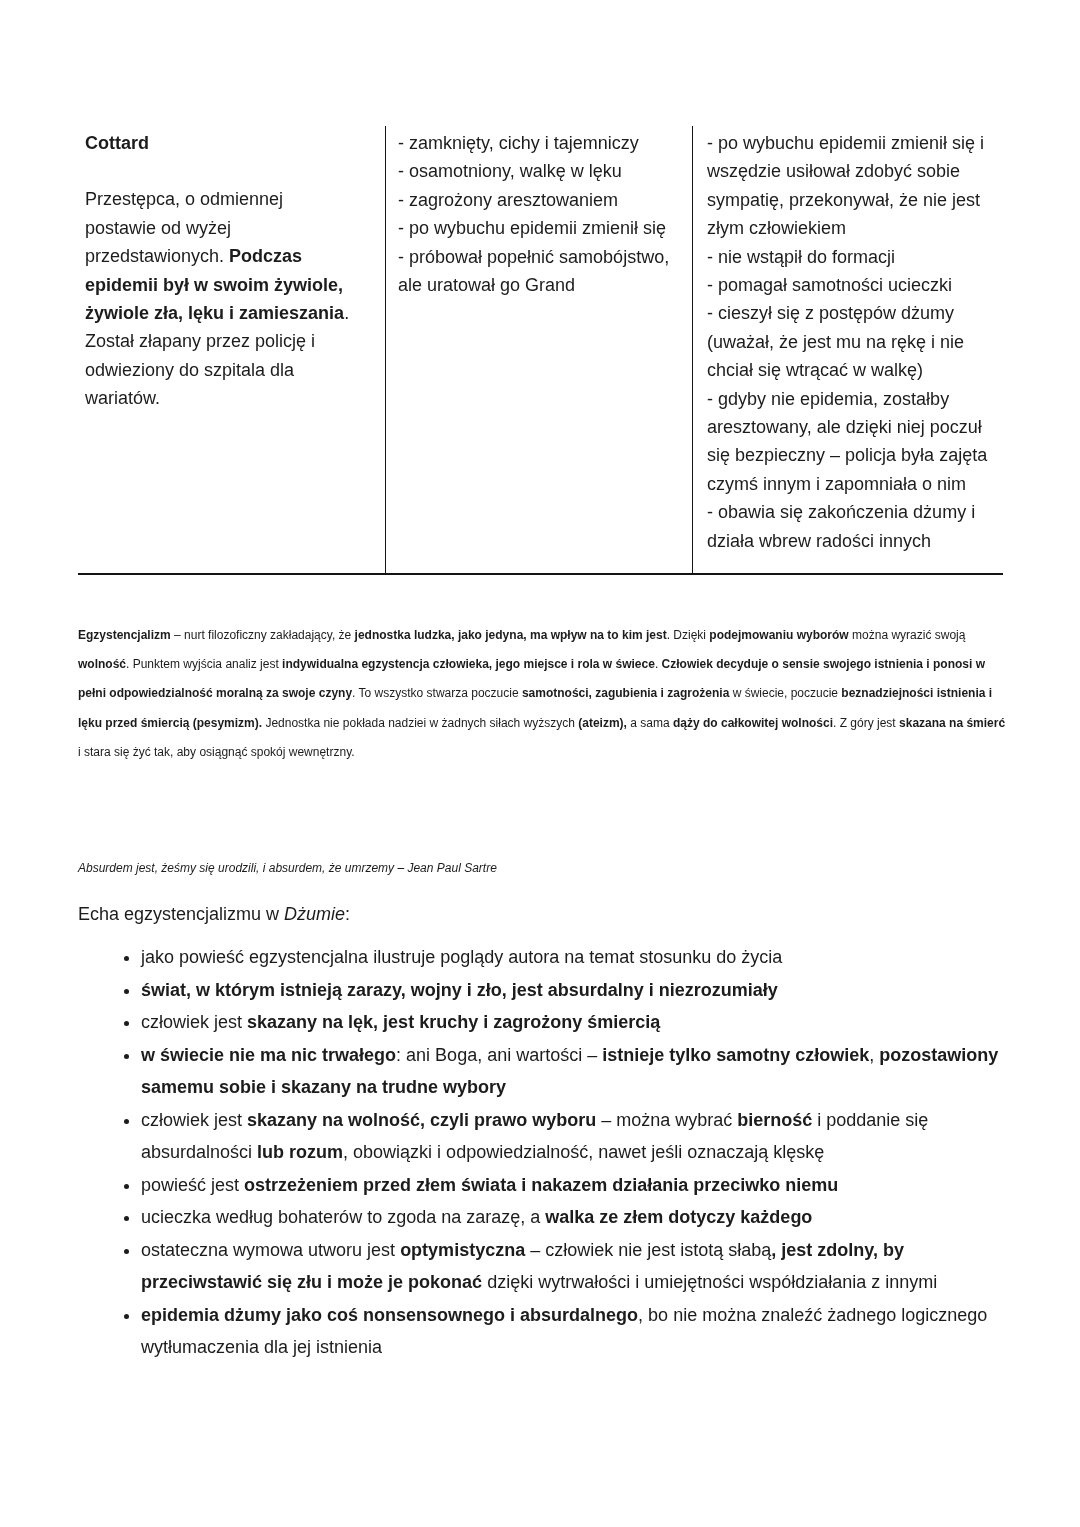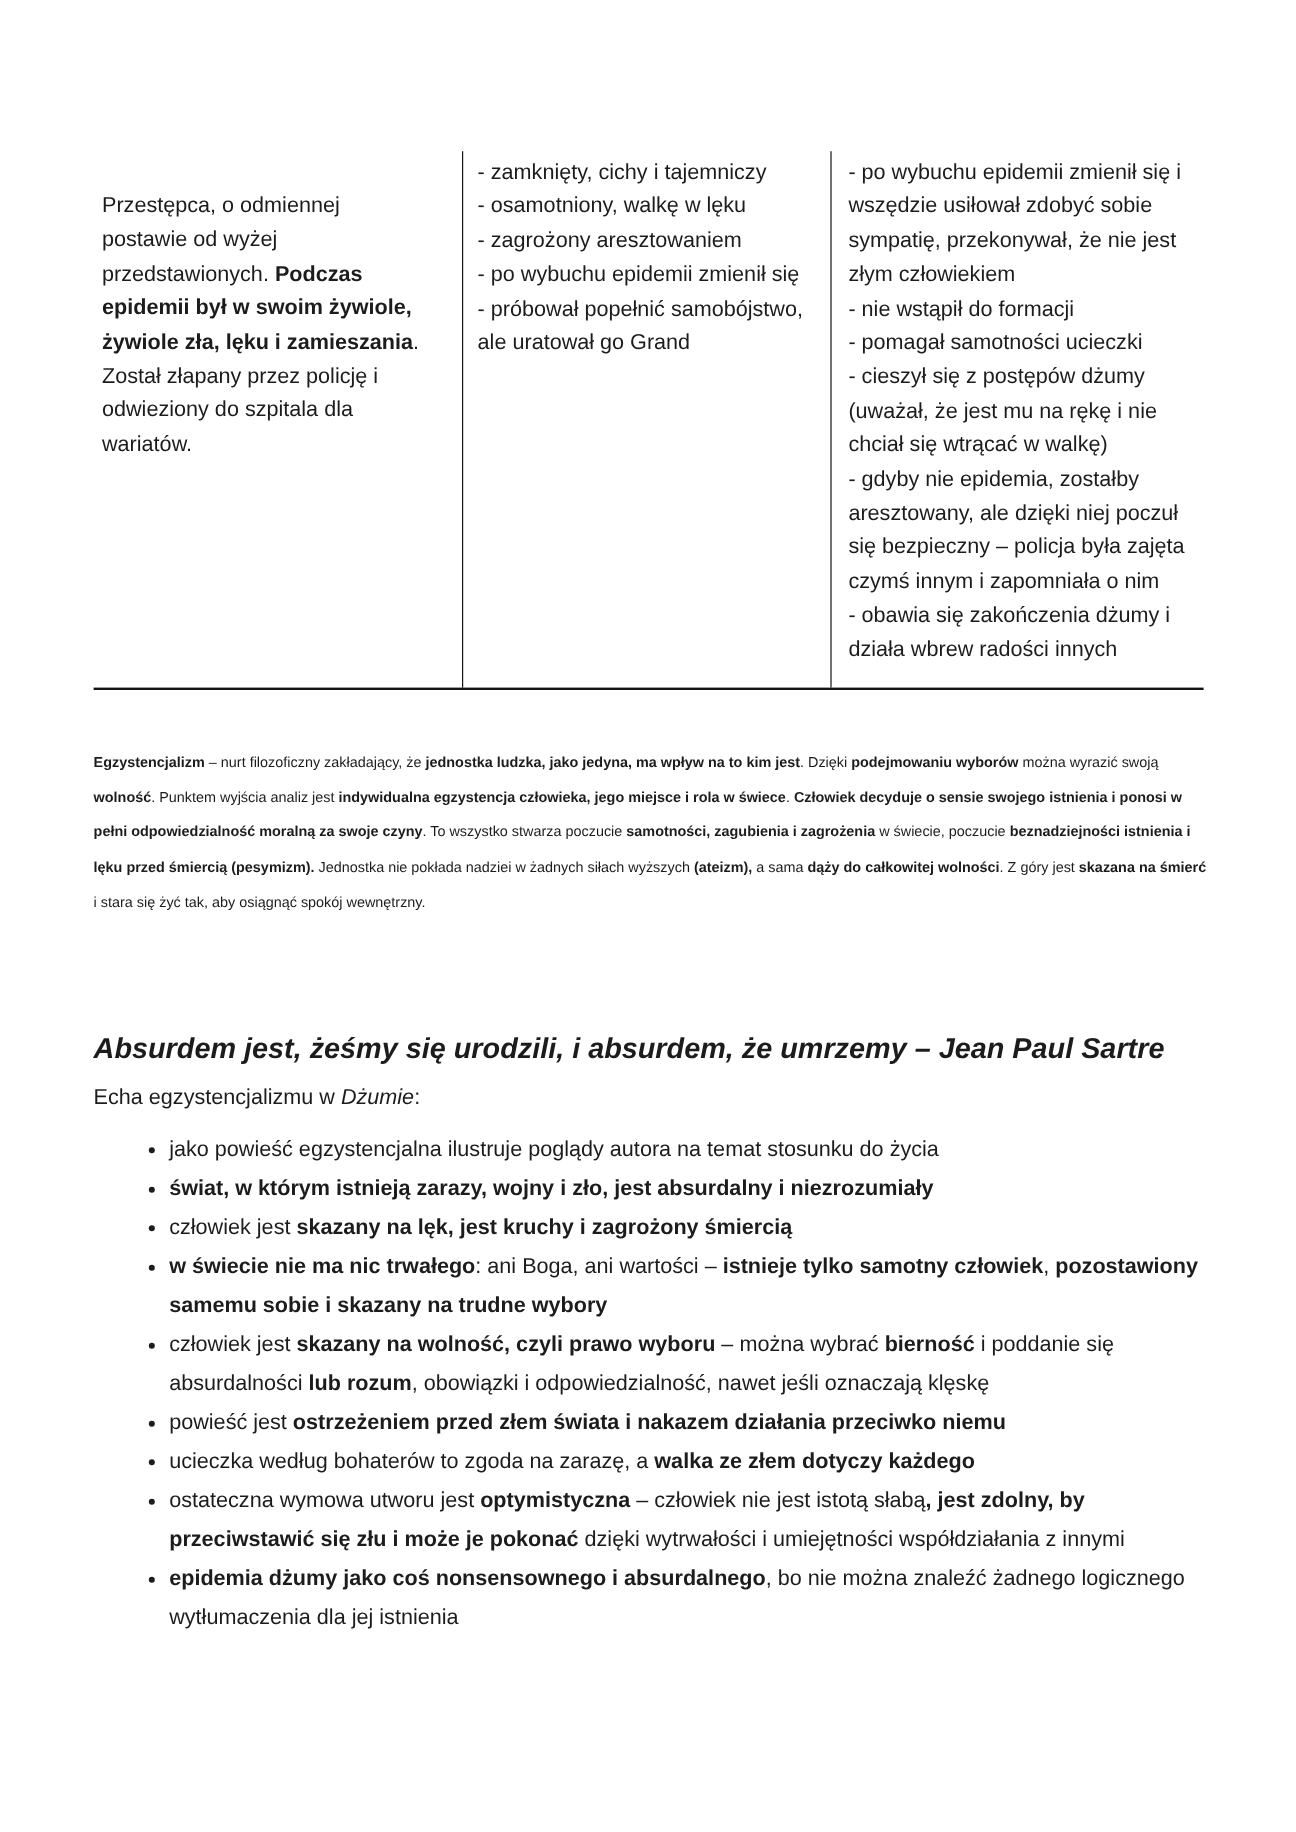--- a/index.html
+++ b/index.html
@@ -46,23 +46,22 @@
     font-size: 12px;
     line-height: 29.2px;
   }
 
   
   .quote {
     position: absolute;
     left: 78px; top: 861px;
     width: 930px;
     margin: 0;
-    font-size: 24px;
+    font-size: 12px;
     font-style: italic;
-    font-weight: bold;
   }
 
   .echoes-heading {
     position: absolute;
     left: 78px; top: 904px;
     width: 930px;
     margin: 0;
     font-size: 18px;
   }
 
@@ -81,20 +80,21 @@
   .rich b { font-weight: 700; }
   .rich i { font-style: italic; text-align: right; }
 </style>
 </head>
 <body>
 
 <div class="page">
 
   <section class="char-table">
     <div class="col col1">
+      <p class="char-name">Cottard</p>
       <p class="char-desc rich">Przestępca, o odmiennej postawie od wyżej przedstawionych. <b>Podczas epidemii był w swoim żywiole, żywiole zła, lęku i zamieszania</b>. Został złapany przez policję i odwieziony do szpitala dla wariatów.</p>
     </div>
     <div class="col col2">
       <div class="trait">- zamknięty, cichy i tajemniczy</div>
       <div class="trait">- osamotniony, walkę w lęku</div>
       <div class="trait">- zagrożony aresztowaniem</div>
       <div class="trait">- po wybuchu epidemii zmienił się</div>
       <div class="trait">- próbował popełnić samobójstwo, ale uratował go Grand</div>
     </div>
     <div class="col col3">

